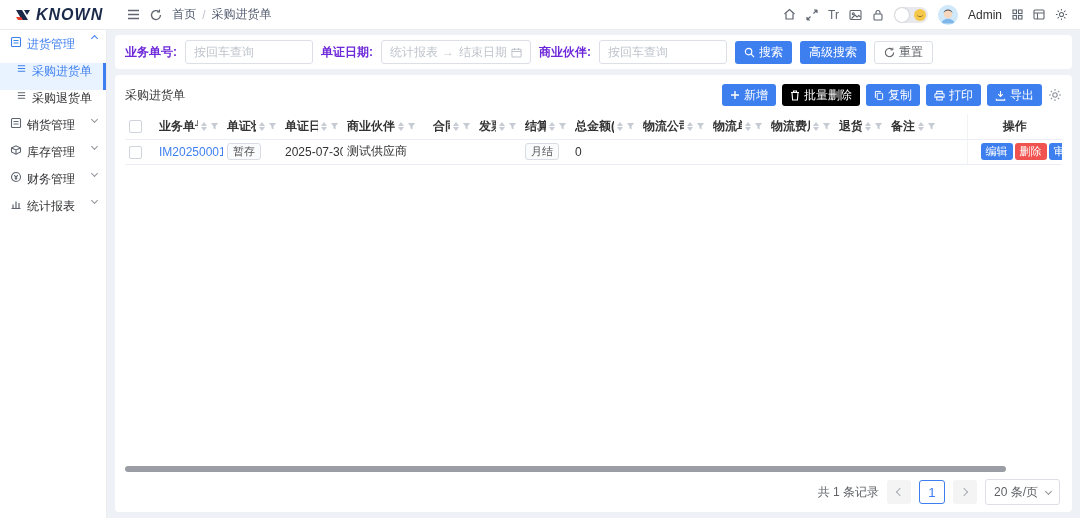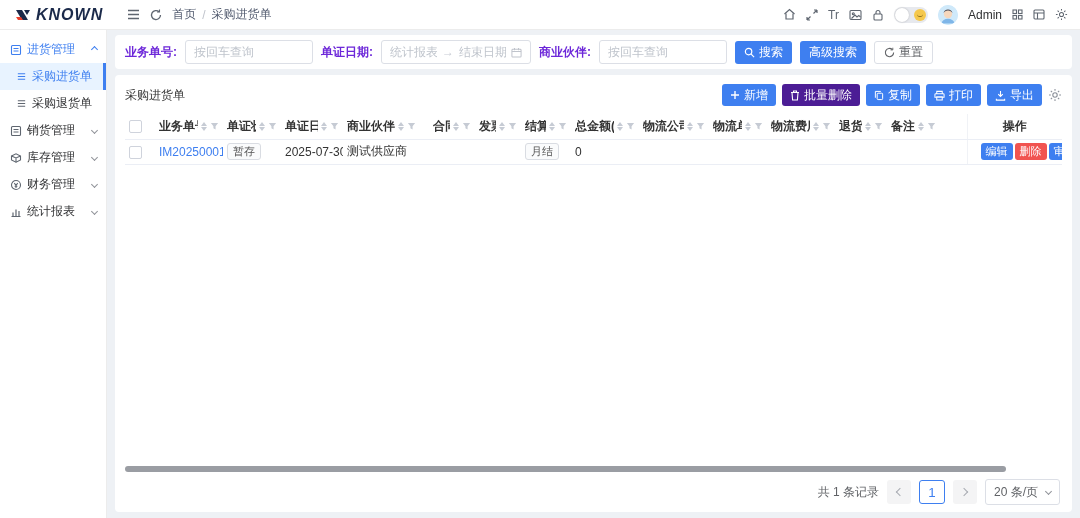--- a/index.html
+++ b/index.html
@@ -21,21 +21,21 @@
   .toggle { width:34px; height:16px; border-radius:9px; background:#e7e9ee; position:relative; cursor:pointer; }
   .toggle .knob { position:absolute; left:1px; top:1px; width:14px; height:14px; border-radius:50%; background:#fff; box-shadow:0 0 2px rgba(0,0,0,.25); }
   .toggle .sun { position:absolute; right:2px; top:2px; width:12px; height:12px; border-radius:50%; background:#f5c84c; }
   .toggle .sun::after{ content:""; position:absolute; left:3px; top:4px; width:6px; height:3px; border-bottom:1px solid #8a6d1d; border-radius:0 0 4px 4px;}
   .avatar { width:20px; height:20px; border-radius:50%; background:#cfe9fa; overflow:hidden; cursor:pointer; }
   .username { color:#303133; }
 
   
   .layout { display:flex; height:488px; }
   .sidebar { width:107px; background:#fff; border-right:1px solid #ececec; padding-top:6px; flex:none; }
-  .menu-item { height:27px; display:flex; align-items:center; gap:5px; padding:0 6px 0 10px; cursor:pointer; color:#303133; white-space:nowrap; }
+  .menu-item { height:27px; display:flex; gap:5px; padding:0 6px 0 10px; cursor:pointer; color:#303133; white-space:nowrap; }
   .menu-item .mi-label { flex:1; overflow:hidden; }
   .menu-item.sub { padding-left:16px; }
   .menu-item.parent-open { color:#3e7ff0; }
   .menu-item.parent-open svg { stroke:#3e7ff0; }
   .menu-item.active { background:#e8f3ff; color:#3e7ff0; border-right:3px solid #3e7ff0; }
   .menu-item.active svg { stroke:#3e7ff0; }
   .menu-item svg { stroke:#5f6670; flex:none; }
   .chev { width:5px; height:5px; border-right:1.3px solid #909399; border-bottom:1.3px solid #909399; flex:none; margin-right:3px; }
   .chev.down { transform:rotate(45deg); }
   .chev.up { transform:rotate(-135deg); border-color:#3e7ff0; }
@@ -49,21 +49,21 @@
   .inp input { border:none; outline:none; width:100%; font-size:12px; font-family:inherit; color:#333; background:transparent; }
   .inp input::placeholder { color:#bfc4cc; }
   .inp.w1 { width:128px; }
   .inp.range { width:150px; gap:5px; color:#bfc4cc; }
   .inp.range .ph { flex:1; overflow:hidden; white-space:nowrap; }
   .inp.range .arrow { color:#c8ccd4; }
 
   .btn { height:23px; border:none; border-radius:3px; padding:0 9px; font-size:12px; font-family:inherit; color:#fff;
          display:inline-flex; align-items:center; gap:4px; cursor:pointer; white-space:nowrap; }
   .btn.primary { background:#3e7ff0; }
-  .btn.danger { background:#4c1d95;text-align:center; }
+  .btn.danger { background:#000000;text-align:center; }
   .btn.plain { background:#fff; border:1px solid #dcdfe6; color:#606266; }
   .btn svg { display:block; }
 
   
   .table-card { background:#fff; border-radius:4px; flex:1; display:flex; flex-direction:column; padding:7px 10px 5px; overflow:hidden; }
   .card-head { display:flex; align-items:center; justify-content:space-between; padding:2px 0 8px; flex:none; }
   .card-title { color:#333; }
   .card-actions { display:flex; align-items:center; gap:6px; }
   .btn.sm { height:22px; padding:0 8px; }
 

